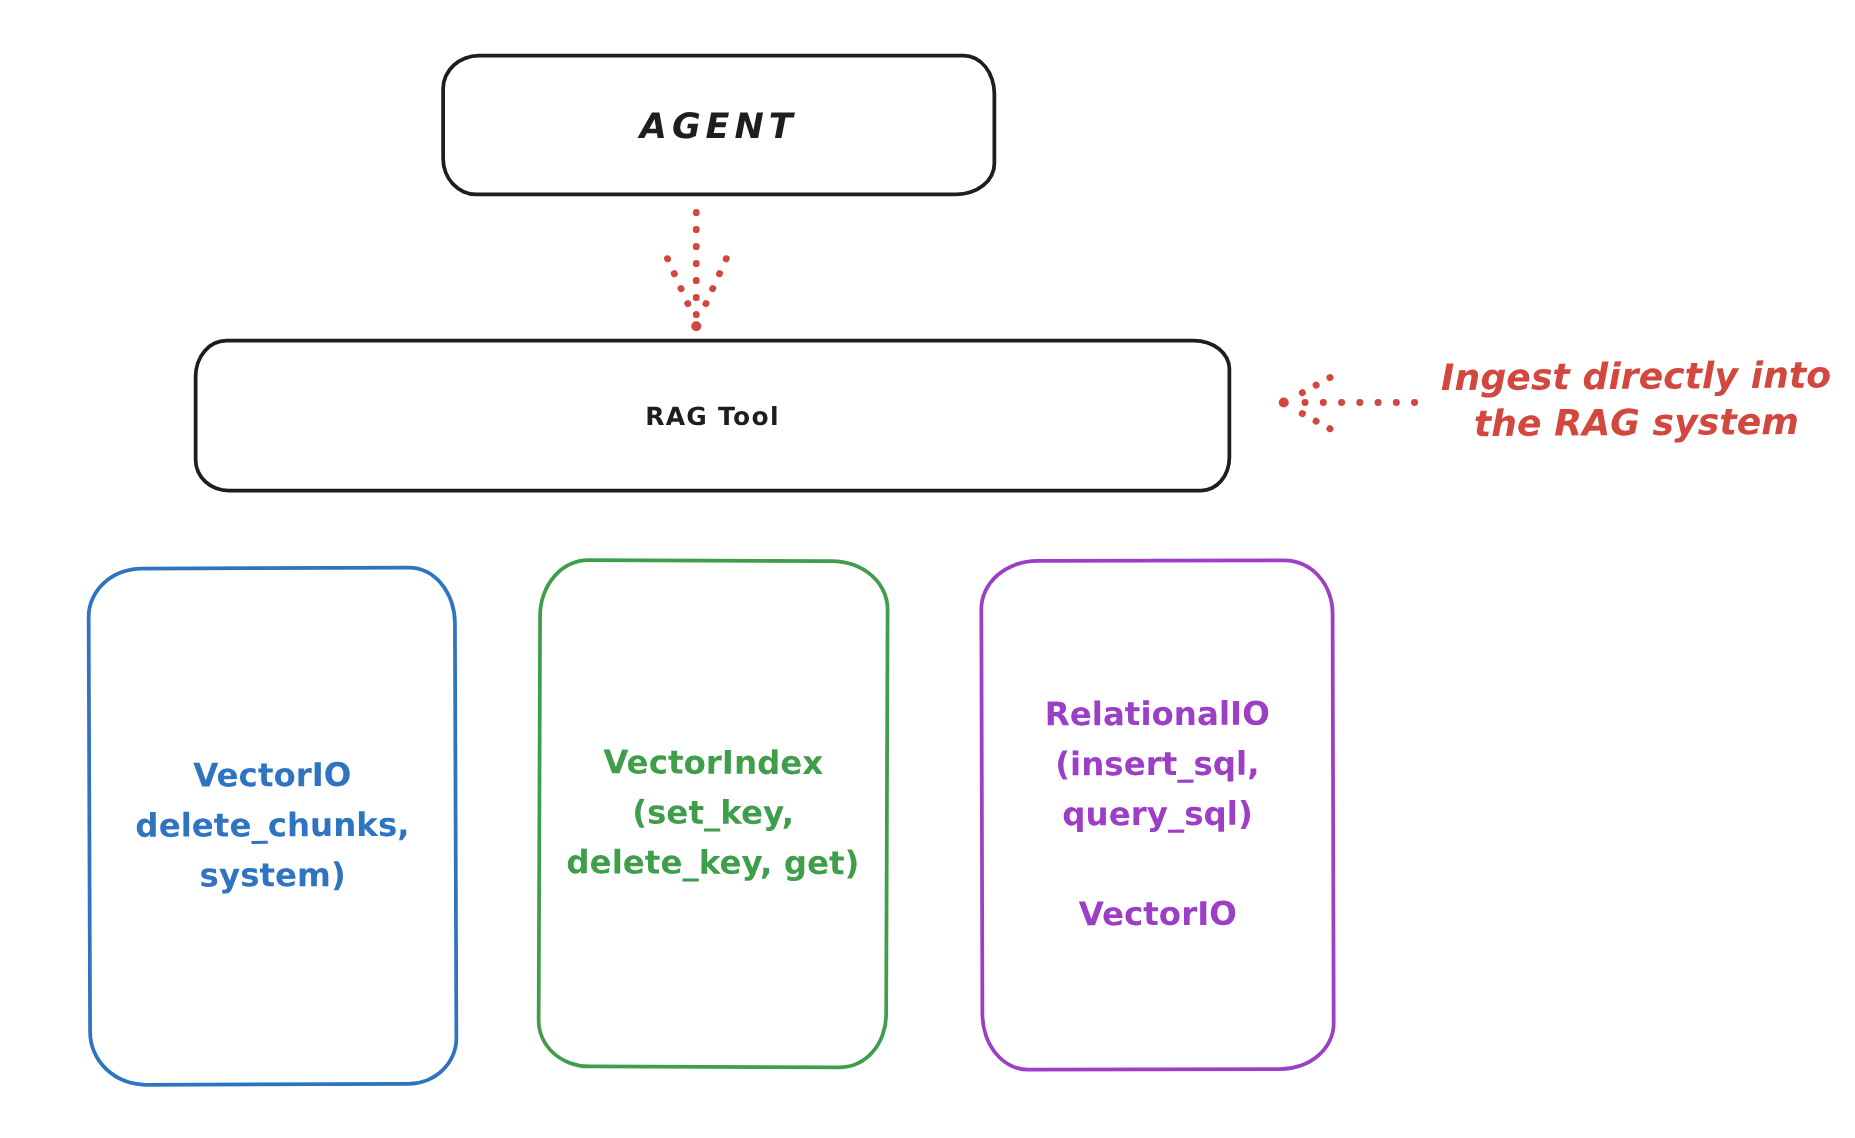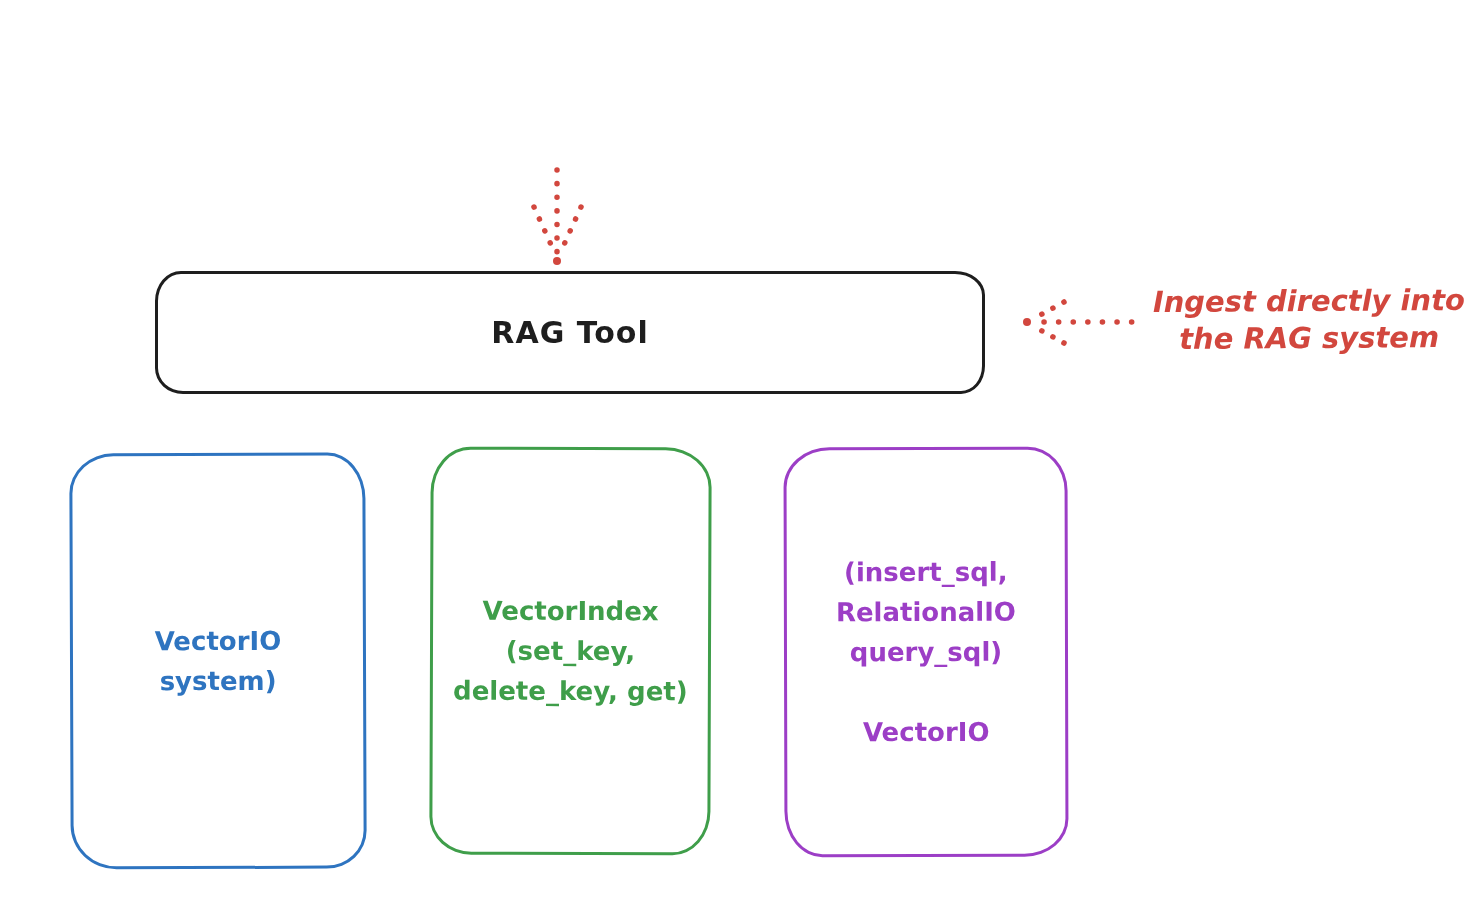--- a/index.html
+++ b/index.html
@@ -30,21 +30,21 @@
     border-radius: 30px 26px 32px 28px / 28px 32px 26px 30px;
     color: #1e1e1e;
     font-size: 28px; font-weight: bold; font-style: italic;
     letter-spacing: 4px;
   }
   .rag-box {
     left: 155px; top: 271px; width: 830px; height: 123px;
     border: 3.5px solid #1e1e1e;
     border-radius: 26px 30px 24px 28px / 30px 24px 28px 26px;
     color: #1e1e1e;
-    font-size: 30px; font-weight: 600;
+    font-size: 20px; font-weight: 600;
     letter-spacing: 1px;
   }
 
   
   .store {
     position: absolute;
     background: #ffffff;
     border-style: solid;
     border-width: 3.5px;
     display: flex;
@@ -99,20 +99,23 @@
     stroke: #d2473e;
     stroke-width: 5.5;
     stroke-linecap: round;
   }
 </style>
 </head>
 <body>
 
 <div class="canvas">
 
+  <div class="node agent-box">
+    <span>AGENT</span>
+  </div>
 
   <div class="node rag-box">
     <span>RAG Tool</span>
   </div>
 
   <svg class="arrows-layer" viewBox="0 0 1484 910">
 
     <g>
       <path class="dotted-stroke" d="M 557 170 L 557 252" stroke-dasharray="0.1 13.5"></path>
       <path class="dotted-stroke" d="M 534 207 L 553 249" stroke-dasharray="0.1 13"></path>
@@ -128,29 +131,30 @@
     </g>
   </svg>
 
   <div class="annotation">
     <div>Ingest directly into</div>
     <div>the RAG system</div>
   </div>
 
   <div class="store store-blue">
     <div>VectorIO</div>
+    <div>delete_chunks,</div>
     <div>system)</div>
   </div>
 
   <div class="store store-green">
     <div>VectorIndex</div>
     <div>(set_key,</div>
     <div>delete_key, get)</div>
   </div>
 
   <div class="store store-purple">
+    <div>RelationalIO</div>
     <div>(insert_sql,</div>
-    <div>RelationalIO</div>
     <div>query_sql)</div>
     <div class="idx-label">VectorIO</div>
   </div>
 
 </div>
 
 </body></html>

